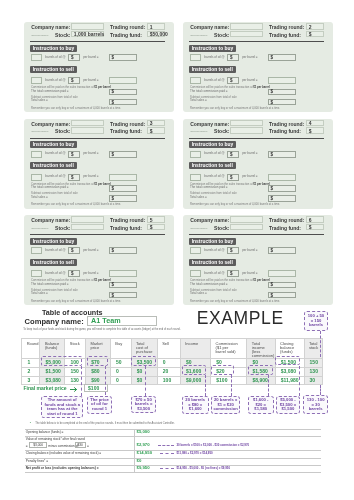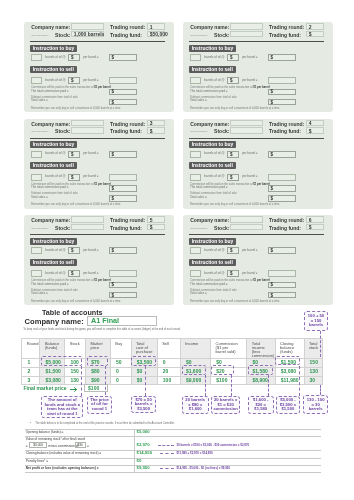--- a/index.html
+++ b/index.html
@@ -241,22 +241,23 @@
       <div class="note abs" style="left:7.6px;top:64.0px;"><span>Commission will be paid on the sales transaction at </span><b>$1 per barrel</b></div>
       <div class="ftxt abs" style="left:7.6px;top:67.5px;">The total commission paid =</div>
       <div class="dbox abs" style="left:85.5px;top:66.7px;width:28.3px;height:6.6px;">$</div>
       <div class="note abs" style="left:7.6px;top:73.9px;">Subtract commission from total of sale</div>
       <div class="ftxt abs" style="left:7.6px;top:77.4px;">Total sales =</div>
       <div class="dbox abs" style="left:85.5px;top:76.8px;width:28.3px;height:6.6px;">$</div>
       <div class="note abs" style="left:7.6px;top:84.8px;">Remember you can only buy or sell a maximum of 4,000 barrels at a time.</div>
     </div>
 <div class="t-title" style="left:42px;top:308.4px">Table of accounts</div>
     <div class="t-clabel" style="left:24.6px;top:316.6px">Company name:</div>
-    <div class="t-cbox" style="left:87.1px;top:316.1px;width:69.7px;height:9.7px">A1 Final</div>
+    <div class="t-cbox" style="left:87.1px;top:316.1px;width:69.7px;height:9.7px">A1 Team</div>
     <div class="t-intro" style="left:23.2px;top:327.8px">To keep track of your funds and stock during the game, you will need to complete this table of accounts (ledger) at the end of each round.</div>
+    <div class="wm" style="left:196.8px;top:308.0px">EXAMPLE</div>
     <table class="tbl" style="left:21.3px;top:337.8px;width:300.7px">
       <colgroup>
         <col style="width:18.2px">
         <col style="width:24.9px">
         <col style="width:20.7px">
         <col style="width:24.9px">
         <col style="width:20.7px">
         <col style="width:26.1px">
         <col style="width:23.1px">
         <col style="width:30.4px">

